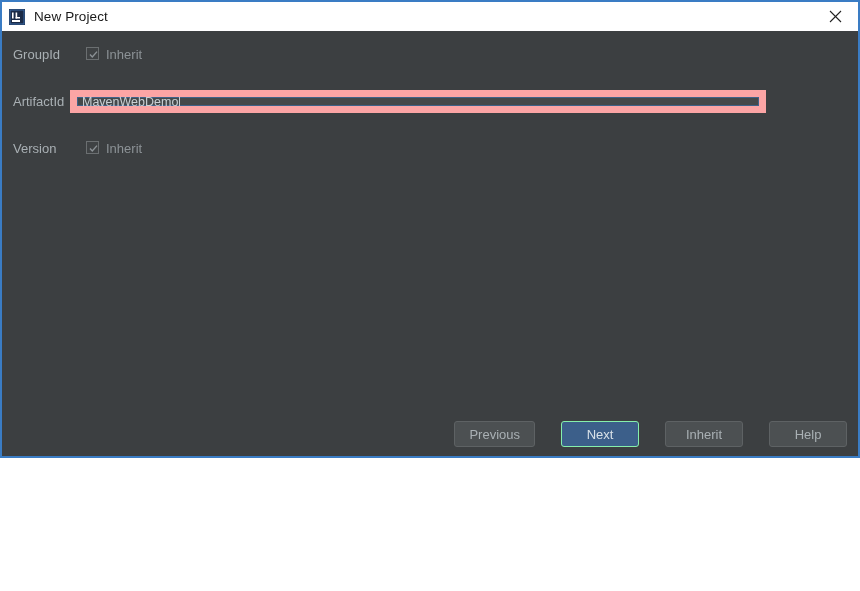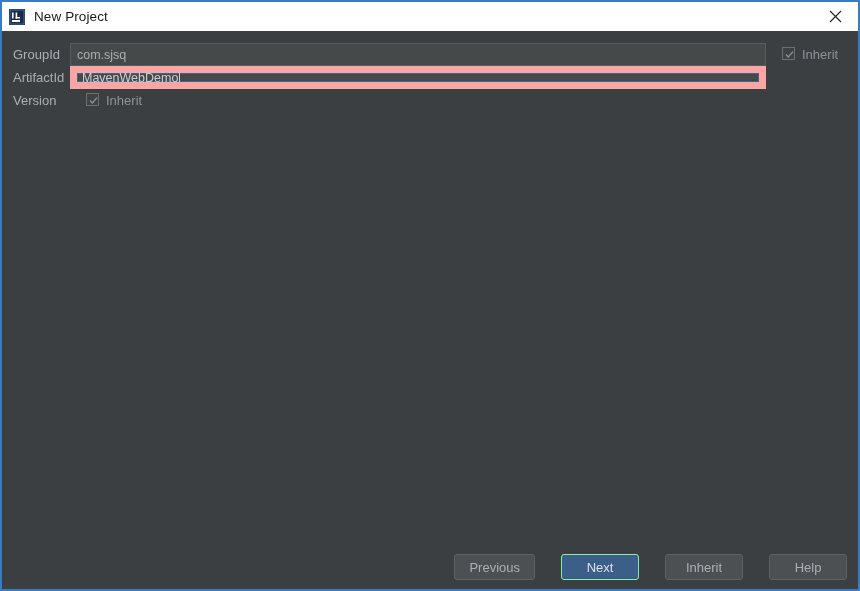--- a/index.html
+++ b/index.html
@@ -8,21 +8,21 @@
     background: #ffffff;
   }
   body {
     font-family: "Liberation Sans", sans-serif;
     -webkit-font-smoothing: antialiased;
   }
 
   .window {
     position: relative;
     width: 860px;
-    height: 591px;
+    height: 458px;
     box-sizing: border-box;
     border: 2px solid #3a7cc4;
     background: #15803d;
     overflow: hidden;
   }
 
   
   .titlebar {
     position: absolute;
     left: 0;
@@ -75,21 +75,21 @@
     position: absolute;
     left: 0;
     top: 0;
     right: 0;
     padding-top: 12px;
   }
   .form-row {
     display: flex;
     align-items: center;
     height: 23px;
-    margin-bottom: 0;
+    margin-bottom: 24px;
   }
   .field-label {
     width: 68px;
     flex: 0 0 auto;
     padding-left: 11px;
     box-sizing: border-box;
     font-size: 13px;
     color: #a9b0b4;
     white-space: nowrap;
   }
@@ -212,23 +212,20 @@
       </svg>
     </span>
   </div>
 
   <div class="dialog-body">
 
     <div class="form">
 
       <div class="form-row">
         <span class="field-label">GroupId</span>
-        <div class="text-field">
-          <span>com.sjsq</span>
-        </div>
         <div class="inherit-box">
           <span class="checkbox">
             <svg width="11" height="11" viewBox="0 0 11 11">
               <polyline points="2,5.5 4.3,8 9,2.6" fill="none" stroke="#8c9296" stroke-width="1.4"></polyline>
             </svg>
           </span>
           <span class="inherit-label">Inherit</span>
         </div>
       </div>
 

